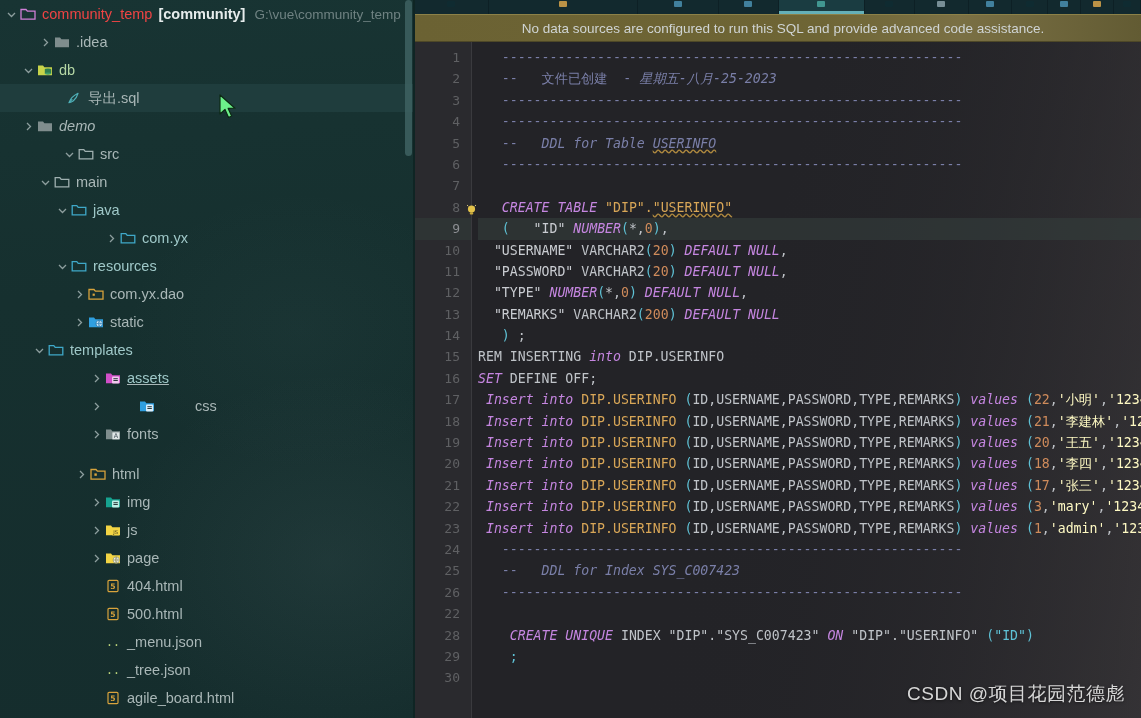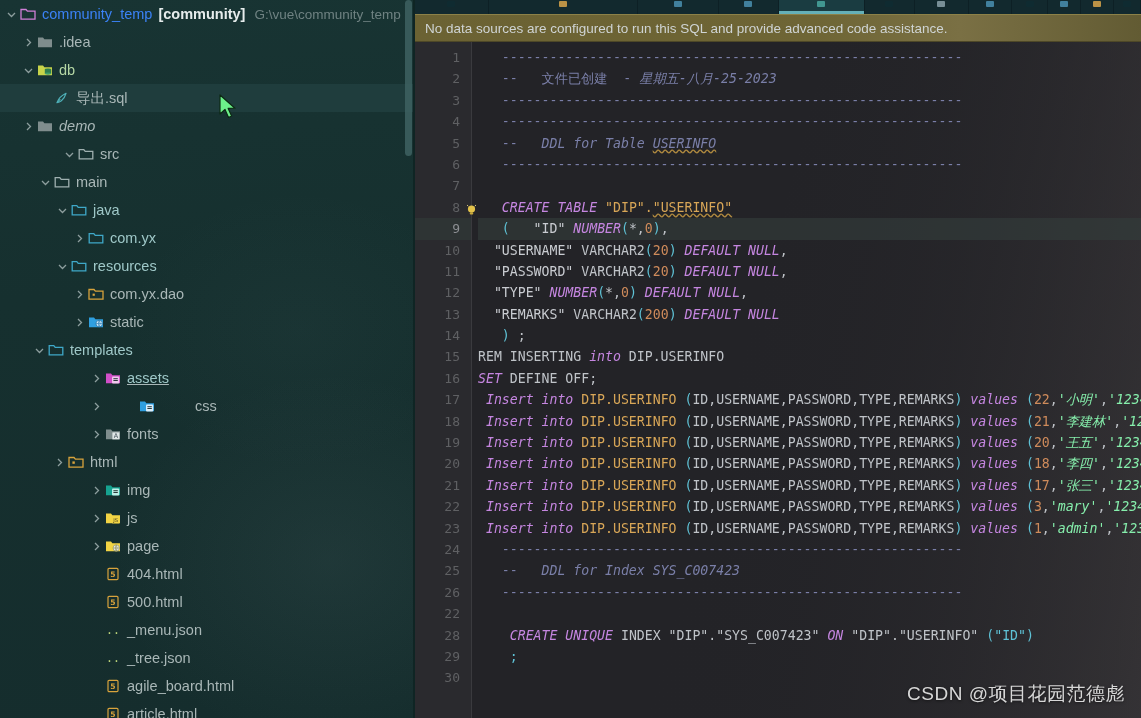--- a/index.html
+++ b/index.html
@@ -155,20 +155,21 @@
   #banner {
     position: relative;
     height: 28px;
     background: linear-gradient(90deg, #6b6233 0%, #6e6535 55%, #7a7044 75%, #625b33 100%);
     border-top: 1px solid #8c8148;
     border-bottom: 1px solid #4e4827;
     display: flex;
     align-items: center;
     padding-left: 10px;
     z-index: 5;
+    justify-content: center;
   }
   #banner-text {
     font-size: 13.5px;
     color: #cfd4d4;
     white-space: nowrap;
   }
 
   
   #code {
     position: relative;
@@ -215,21 +216,21 @@
     line-height: 21.4px;
     white-space: pre;
     position: relative;
   }
   .cl.cur { background: rgba(52,62,60,0.62); }
 
   
   .t-cmt    { color: #7a7fa8; }
   .t-cmt-i  { color: #7a7fa8; font-style: italic; }
   .t-kw     { color: #c586e0; font-style: italic; }
-  .t-str    { color: #86efac; font-style: italic; }
+  .t-str    { color: #fef9c3; }
   .t-num    { color: #cf8b5b; }
   .t-id     { color: #c9ccd1; }
   .t-tbl    { color: #d8a657; }
   .t-paren  { color: #5fc2d6; }
   .t-plain  { color: #bfc3c8; }
   .t-err    { text-decoration: underline wavy #b08a3f; text-decoration-skip-ink: none; }
 
   
   #watermark {
     position: absolute;
@@ -257,27 +258,27 @@
         <span class="arrow">
           <svg width="9" height="9" viewBox="0 0 9 9">
               <path d="M1 3 L4.5 6.5 L8 3" fill="none" stroke="#8d9e9e" stroke-width="1.3"></path>
             </svg>
         </span>
         <span class="ico">
           <svg width="16" height="14" viewBox="0 0 16 14">
             <path d="M1 2.5 h5 l1.4 1.7 H15 v8 H1 z" fill="none" stroke="#d07fd8" stroke-width="1.3"></path>
           </svg>
         </span>
-        <span style="color:#3b82f6;">community_temp</span>
+        <span style="color:#ef4444;">community_temp</span>
         <span style="color:#e6ecec;font-weight:bold;margin-left:6px;">[community]</span>
         <span class="tpath">G:\vue\community_temp</span>
       </div>
 
       <div id="tree-rows">
-          <div class="trow" style="padding-left: 21px;">
+          <div class="trow" style="padding-left: 38px;">
             <span class="arrow">
               <svg width="9" height="9" viewBox="0 0 9 9">
                 <path d="M3 1 L6.5 4.5 L3 8" fill="none" stroke="#8d9e9e" stroke-width="1.3"></path>
               </svg>
             </span>
             <span class="ico">
               <svg width="16" height="14" viewBox="0 0 16 14">
                 <path d="M1 2.5 h5 l1.4 1.7 H15 v8 H1 z" fill="#7f8d8d"></path>
               </svg>
             </span>
@@ -292,21 +293,21 @@
             <span class="ico">
               <svg width="16" height="14" viewBox="0 0 16 14">
                 <path d="M1 2.5 h5 l1.4 1.7 H15 v8 H1 z" fill="#c8d44a"></path>
                 <ellipse cx="11" cy="6.6" rx="3.2" ry="1.1" fill="#2f7d4f"></ellipse>
                 <rect x="7.8" y="6.6" width="6.4" height="4" fill="#2f7d4f"></rect>
                 <ellipse cx="11" cy="10.6" rx="3.2" ry="1.1" fill="#3fa06a"></ellipse>
               </svg>
             </span>
             <span class="tlabel green">db</span>
           </div>
-          <div class="trow selected" style="padding-left: 38px;">
+          <div class="trow selected" style="padding-left: 50px;">
             <span class="arrow blank"></span>
             <span class="ico">
               <svg width="16" height="14" viewBox="0 0 16 14">
                 <path d="M3 11.6 q2.2-6 9-9.3 -1.4 4.9 -4.6 7.5 -2 1.6 -4.4 1.8 z" fill="none" stroke="#4fb0b8" stroke-width="1.25" stroke-linejoin="round"></path>
                 <path d="M3.2 11.5 L6.3 8.2" stroke="#4fb0b8" stroke-width="1.1"></path>
               </svg>
             </span>
             <span class="tlabel plain">导出.sql</span>
           </div>
           <div class="trow" style="padding-left: 21px; font-style: italic;">
@@ -354,21 +355,21 @@
                 <path d="M1 3 L4.5 6.5 L8 3" fill="none" stroke="#8d9e9e" stroke-width="1.3"></path>
               </svg>
             </span>
             <span class="ico">
               <svg width="16" height="14" viewBox="0 0 16 14">
                 <path d="M1.2 2.7 h4.6 l1.4 1.7 H14.8 v7.4 H1.2 z" fill="none" stroke="#3fa8c8" stroke-width="1.3"></path>
               </svg>
             </span>
             <span class="tlabel cyan">java</span>
           </div>
-          <div class="trow" style="padding-left: 72px;">
+          <div class="trow" style="padding-left: 104px;">
             <span class="arrow">
               <svg width="9" height="9" viewBox="0 0 9 9">
                 <path d="M3 1 L6.5 4.5 L3 8" fill="none" stroke="#8d9e9e" stroke-width="1.3"></path>
               </svg>
             </span>
             <span class="ico">
               <svg width="16" height="14" viewBox="0 0 16 14">
                 <path d="M1.2 2.7 h4.6 l1.4 1.7 H14.8 v7.4 H1.2 z" fill="none" stroke="#3fa8c8" stroke-width="1.3"></path>
               </svg>
             </span>
@@ -469,21 +470,21 @@
             </span>
             <span class="ico">
               <svg width="16" height="14" viewBox="0 0 16 14">
                 <path d="M1 2.5 h5 l1.4 1.7 H15 v8 H1 z" fill="#7f8d8d"></path>
                 <rect x="7.4" y="5.4" width="7" height="7" fill="#dfe6e6"></rect>
                 <text x="10.9" y="11.2" font-size="6.4" text-anchor="middle" fill="#45525a" font-family="DejaVu Sans, sans-serif">A</text>
               </svg>
             </span>
             <span class="tlabel plain">fonts</span>
           </div>
-          <div class="trow" style="padding-left: 52px;">
+          <div class="trow" style="padding-left: 74px; margin-top: 12px;">
             <span class="arrow">
               <svg width="9" height="9" viewBox="0 0 9 9">
                 <path d="M3 1 L6.5 4.5 L3 8" fill="none" stroke="#8d9e9e" stroke-width="1.3"></path>
               </svg>
             </span>
             <span class="ico">
               <svg width="16" height="14" viewBox="0 0 16 14">
                 <path d="M1 2.5 h5 l1.4 1.7 H15 v8 H1 z" fill="none" stroke="#d8a33c" stroke-width="1.3"></path>
                 <rect x="4.4" y="6.4" width="2.4" height="2.4" fill="#d8a33c"></rect>
               </svg>

